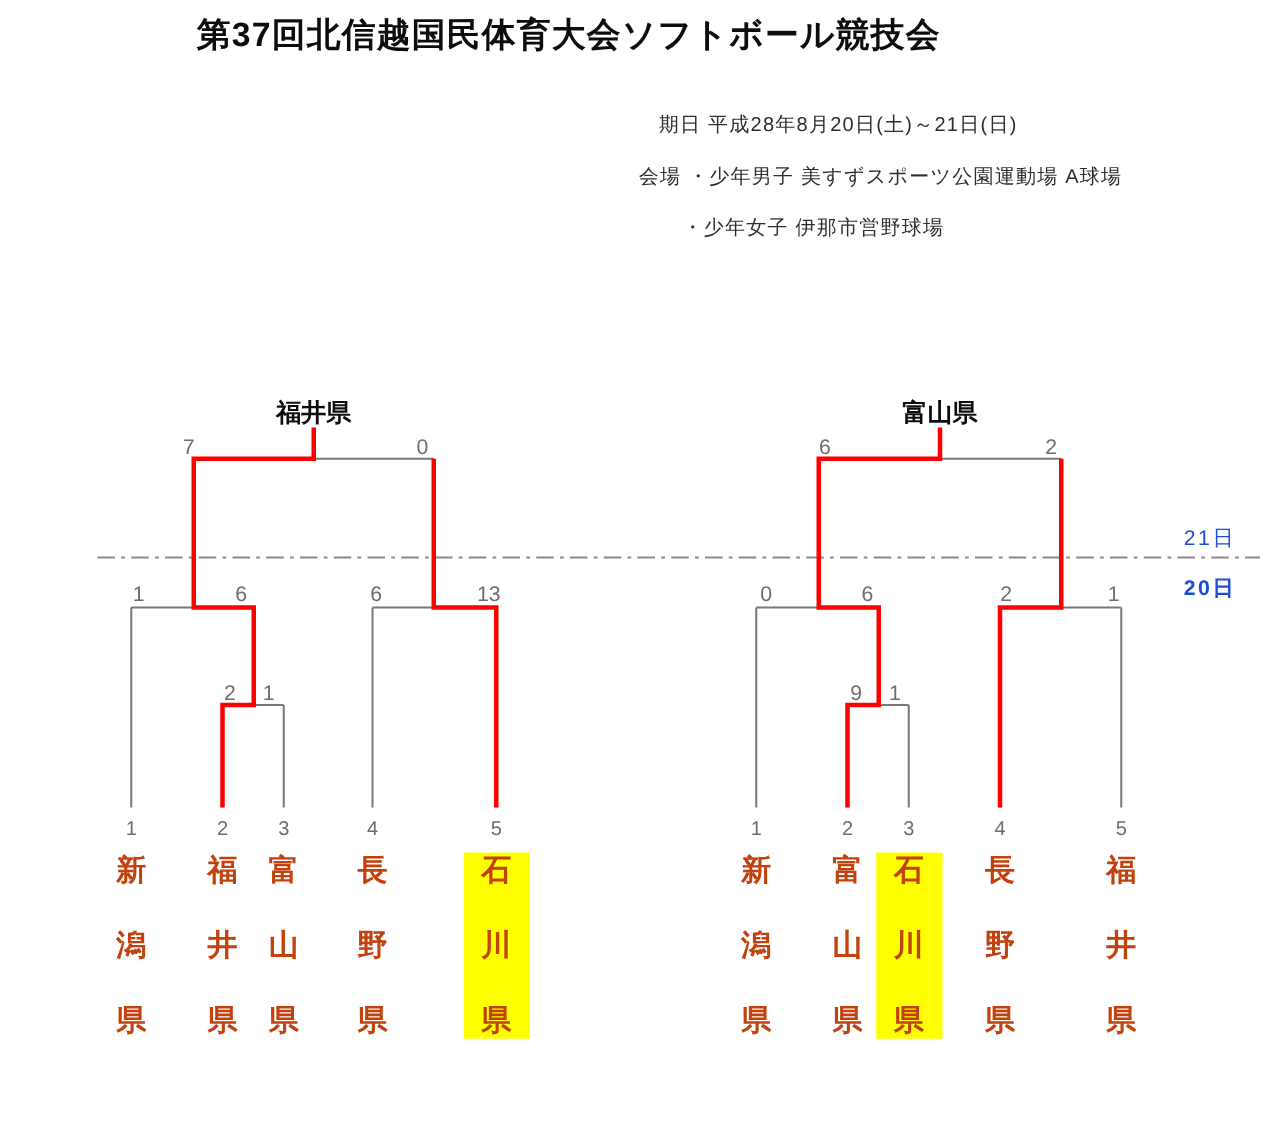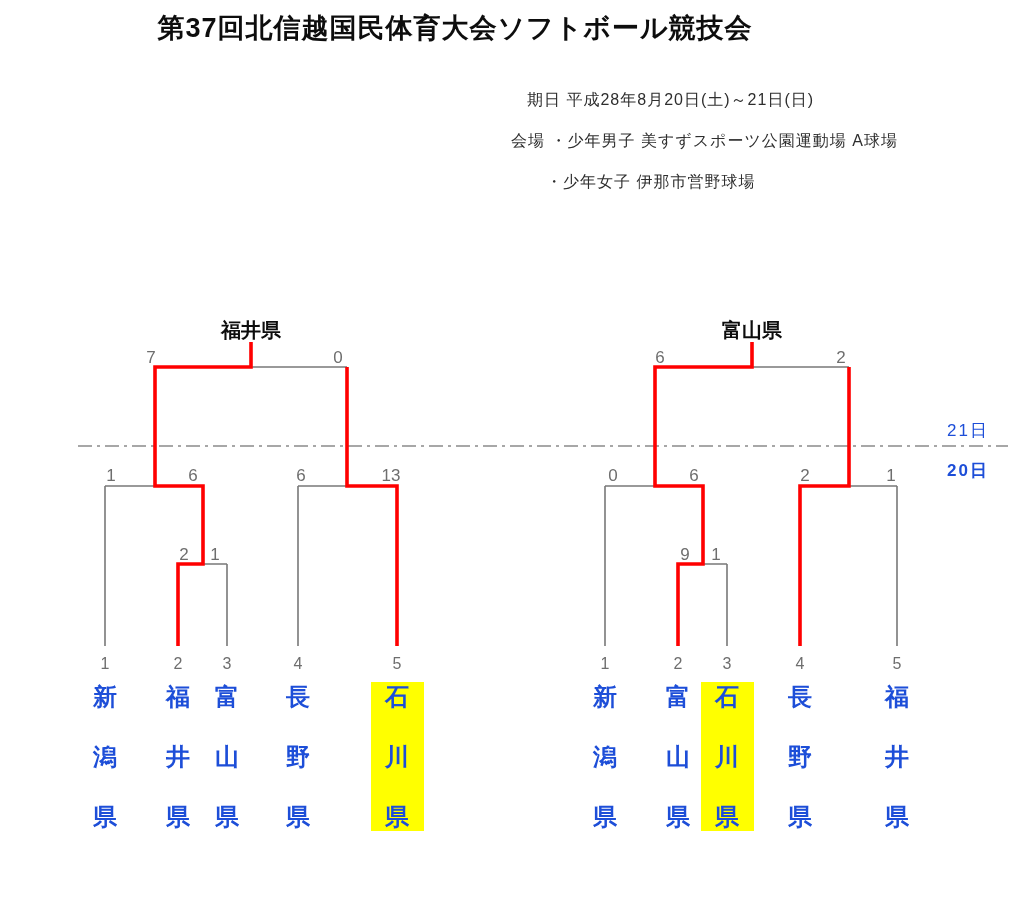--- a/index.html
+++ b/index.html
@@ -25,21 +25,21 @@
     color:#0d0d0d;white-space:nowrap;
   }
   .score{
     position:absolute;width:36px;text-align:center;font-size:17px;color:#6e6e6e;
   }
   .seed{
     position:absolute;width:36px;text-align:center;font-size:16px;color:#6e6e6e;
   }
   .team-name{
     position:absolute;width:26px;top:667px;font-size:24px;line-height:60px;
-    font-weight:bold;color:#1d4ed8;word-break:break-all;text-align:center;
+    font-weight:bold;color:#c2410c;word-break:break-all;text-align:center;
   }
   .hl{
     position:absolute;top:682px;width:53px;height:149px;background:#ffff00;
   }
   svg.lines{position:absolute;left:0;top:0;}
 </style>
 </head>
 <body>
 
 <div class="page">

